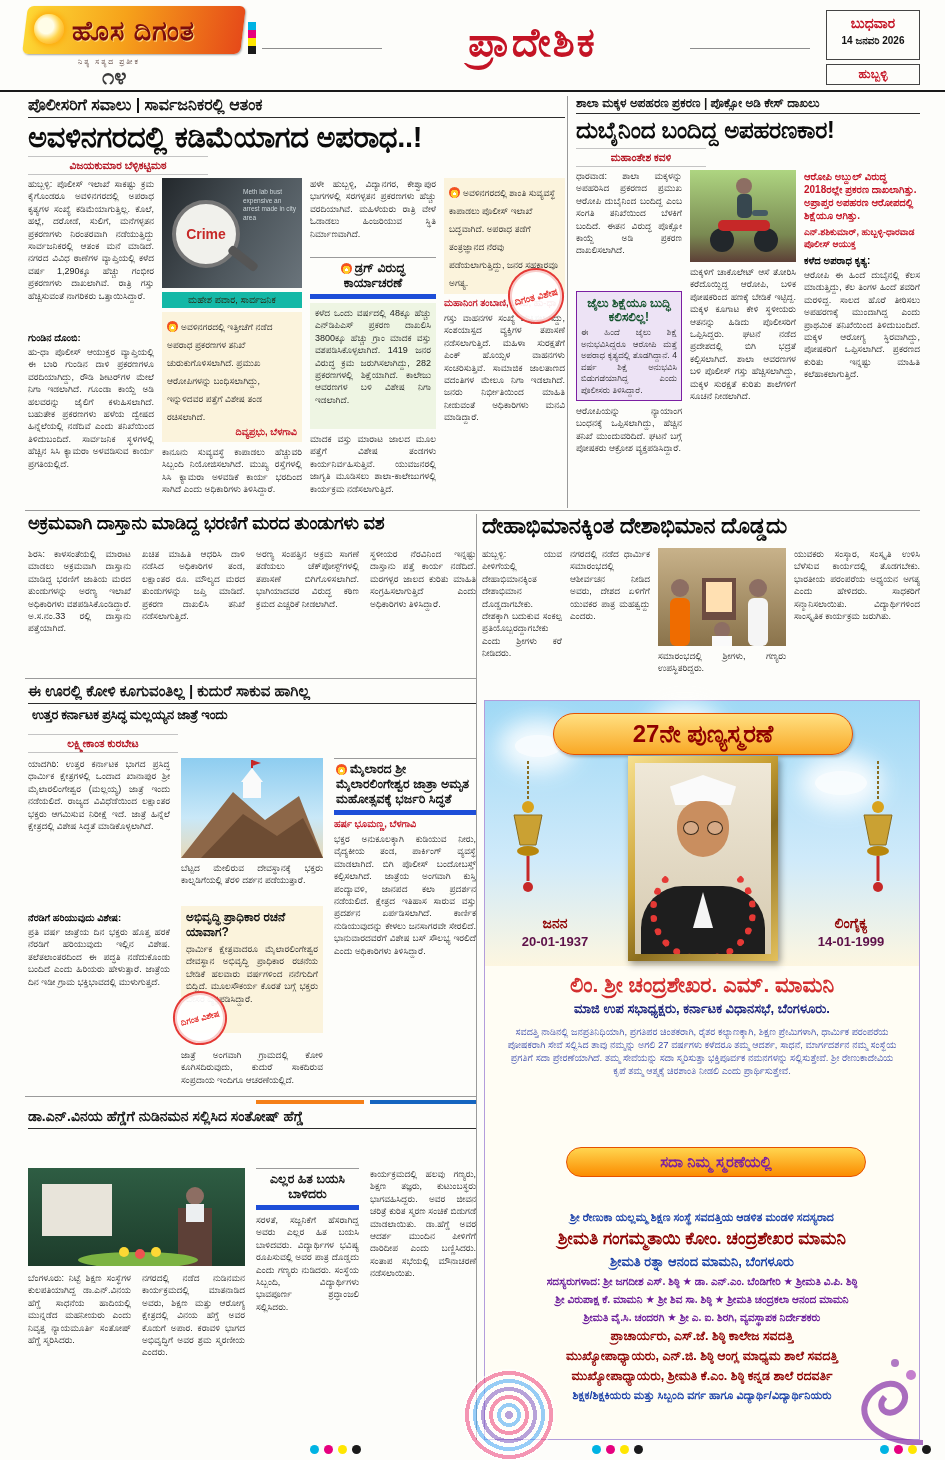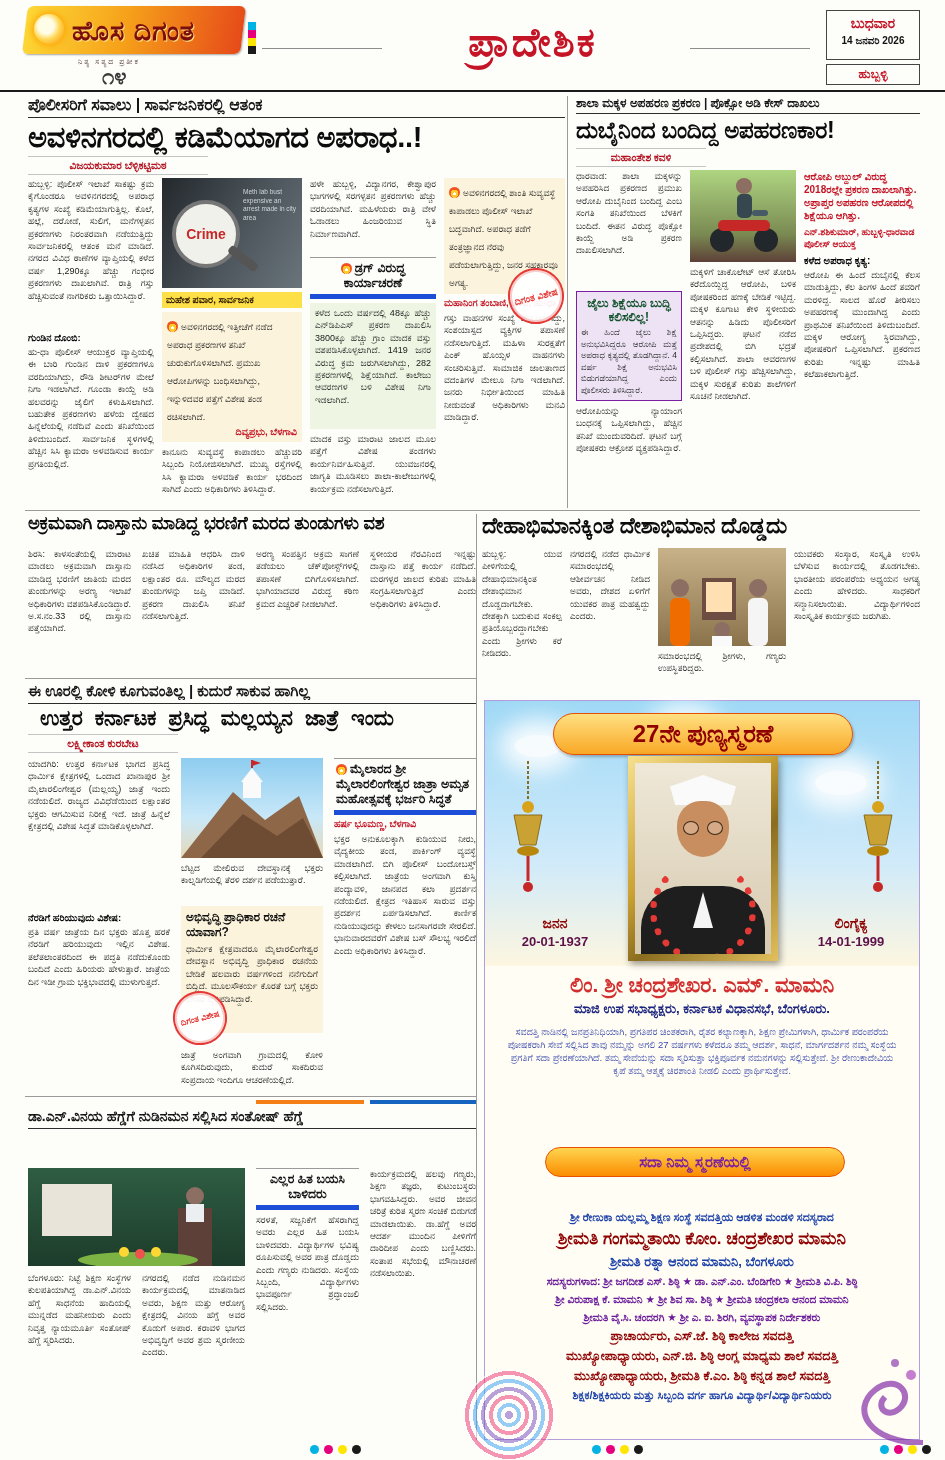--- a/index.html
+++ b/index.html
@@ -23,21 +23,21 @@
   .regmark{width:8px;height:8px;}
   
   .kick{font-weight:bold;color:#151515;border-bottom:1.5px solid #2c2c2c;padding-bottom:3px;}
   .hl{font-weight:bold;color:#0c0c0c;letter-spacing:-.3px;line-height:1.1;}
   .byline{color:#b3121f;font-weight:bold;font-size:10.5px;border-top:1px solid #c4c4c4;border-bottom:1px solid #c4c4c4;padding:2px 0;}
   .bt{font-size:9px;line-height:12.4px;text-align:justify;color:#1b1b1b;overflow:hidden;}
   .lead{font-weight:bold;font-size:9.5px;color:#000;}
   .rn{color:#c41425;font-weight:bold;font-size:9.5px;line-height:12px;}
   .cream{background:#fbf3dc;padding:4px 5px;}
   .pale{background:#eef5e3;padding:4px 5px;}
-  .ohl{background:#fde047;color:#2b1600;font-weight:bold;font-size:9.5px;padding:2px 4px;}
+  .ohl{background:#14b8a6;color:#2b1600;font-weight:normal;font-size:9.5px;padding:2px 4px;text-align:center;}
   .subhead{font-weight:bold;font-size:12.5px;line-height:15px;color:#111;text-align:center;}
   .rules{border-top:1px solid #9a9a9a;border-bottom:5px solid #1d4ed8;padding:3px 2px;}
   .flame{display:inline-block;width:11px;height:11px;border-radius:50%;vertical-align:-2px;margin-right:3px;
          background:radial-gradient(circle at 50% 62%,#fff 0 17%,#ffca28 18% 45%,#f4511e 46% 75%,#b71c1c 76% 100%);}
   .stamp{border-radius:50%;border:2px solid #e53935;color:#e53935;font-weight:bold;font-size:9.5px;line-height:11px;
          display:flex;align-items:center;justify-content:center;text-align:center;transform:rotate(-14deg);
          background:rgba(255,255,255,.93);box-shadow:inset 0 0 0 2px rgba(229,57,53,.25);}
   .purplebox{border:1.5px solid #7b1fa2;background:#ede3f5;padding:4px;}
   .purplebox .t{color:#14532d;font-weight:bold;font-size:12px;text-align:center;line-height:14px;}
   .purplebox .b{font-size:8.5px;line-height:11.5px;color:#2d2d2d;text-align:justify;margin-top:3px;}
@@ -244,21 +244,21 @@
           <circle cx="64" cy="82" r="8" fill="#8d6e63"></circle>
             <rect x="54" y="88" width="20" height="10" fill="#fafafa"></rect>
         </svg>
       </div>
       <div class="bt" style="height:42px;margin-top:4px;">ಸಮಾರಂಭದಲ್ಲಿ ಶ್ರೀಗಳು, ಗಣ್ಯರು ಉಪಸ್ಥಿತರಿದ್ದರು.</div>
     </div>
   </div>
 
   <div class="abs" style="left:28px;top:682px;width:448px;height:412px;">
     <div class="kick" style="font-size:15px;">ಈ ಊರಲ್ಲಿ ಕೋಳಿ ಕೂಗುವಂತಿಲ್ಲ | ಕುದುರೆ ಸಾಕುವ ಹಾಗಿಲ್ಲ</div>
-    <div class="hl abs" style="left:12px;top:26px;font-size:21px;font-family:Liberation Mono, monospace;">ಉತ್ತರ ಕರ್ನಾಟಕ ಪ್ರಸಿದ್ಧ ಮಲ್ಲಯ್ಯನ ಜಾತ್ರೆ ಇಂದು</div>
+    <div class="hl abs" style="left:4px;top:26px;font-size:13px;">ಉತ್ತರ ಕರ್ನಾಟಕ ಪ್ರಸಿದ್ಧ ಮಲ್ಲಯ್ಯನ ಜಾತ್ರೆ ಇಂದು</div>
     <div class="byline abs" style="left:0;top:52px;width:150px;text-align:center;">ಲಕ್ಷ್ಮೀಕಾಂತ ಕುರಬೇಟ</div>
 
     <div class="abs" style="left:0;top:76px;width:142px;height:336px;">
       <div class="bt" style="height:152px;">ಯಾದಗಿರಿ: ಉತ್ತರ ಕರ್ನಾಟಕ ಭಾಗದ ಪ್ರಸಿದ್ಧ ಧಾರ್ಮಿಕ ಕ್ಷೇತ್ರಗಳಲ್ಲಿ ಒಂದಾದ ಖಾನಾಪುರ ಶ್ರೀ ಮೈಲಾರಲಿಂಗೇಶ್ವರ (ಮಲ್ಲಯ್ಯ) ಜಾತ್ರೆ ಇಂದು ನಡೆಯಲಿದೆ. ರಾಜ್ಯದ ವಿವಿಧೆಡೆಯಿಂದ ಲಕ್ಷಾಂತರ ಭಕ್ತರು ಆಗಮಿಸುವ ನಿರೀಕ್ಷೆ ಇದೆ. ಜಾತ್ರೆ ಹಿನ್ನೆಲೆ ಕ್ಷೇತ್ರದಲ್ಲಿ ವಿಶೇಷ ಸಿದ್ಧತೆ ಮಾಡಿಕೊಳ್ಳಲಾಗಿದೆ.</div>
       <div class="lead" style="margin-top:2px;">ನೆರಡಿಗೆ ಹರಿಯುವುದು ವಿಶೇಷ:</div>
       <div class="bt" style="height:160px;margin-top:2px;">ಪ್ರತಿ ವರ್ಷ ಜಾತ್ರೆಯ ದಿನ ಭಕ್ತರು ಹೊತ್ತ ಹರಕೆ ನೆರಡಿಗೆ ಹರಿಯುವುದು ಇಲ್ಲಿನ ವಿಶೇಷ. ತಲೆತಲಾಂತರದಿಂದ ಈ ಪದ್ಧತಿ ನಡೆದುಕೊಂಡು ಬಂದಿದೆ ಎಂದು ಹಿರಿಯರು ಹೇಳುತ್ತಾರೆ. ಜಾತ್ರೆಯ ದಿನ ಇಡೀ ಗ್ರಾಮ ಭಕ್ತಿಭಾವದಲ್ಲಿ ಮುಳುಗುತ್ತದೆ.</div>
     </div>
 
     <div class="abs" style="left:153px;top:76px;width:142px;height:336px;">
       <div class="ph temple-photo" style="height:100px;">
@@ -363,31 +363,31 @@
       <div class="lab">ಜನನ</div>
       <div class="val">20-01-1937</div>
     </div>
     <div class="abs ad-date" style="left:304px;top:214px;width:124px;text-align:center;">
       <div class="lab">ಲಿಂಗೈಕ್ಯ</div>
       <div class="val">14-01-1999</div>
     </div>
     <div class="abs ad-name" style="left:0;top:272px;width:434px;">ಲಿಂ. ಶ್ರೀ ಚಂದ್ರಶೇಖರ. ಎಮ್. ಮಾಮನಿ</div>
     <div class="abs ad-role" style="left:0;top:300px;width:434px;">ಮಾಜಿ ಉಪ ಸಭಾಧ್ಯಕ್ಷರು, ಕರ್ನಾಟಕ ವಿಧಾನಸಭೆ, ಬೆಂಗಳೂರು.</div>
     <div class="abs ad-trib" style="left:22px;top:324px;width:390px;height:116px;overflow:hidden;">ಸವದತ್ತಿ ನಾಡಿನಲ್ಲಿ ಜನಪ್ರತಿನಿಧಿಯಾಗಿ, ಪ್ರಗತಿಪರ ಚಿಂತಕರಾಗಿ, ರೈತರ ಕಲ್ಯಾಣಕ್ಕಾಗಿ, ಶಿಕ್ಷಣ ಪ್ರೇಮಿಗಳಾಗಿ, ಧಾರ್ಮಿಕ ಪರಂಪರೆಯ ಪೋಷಕರಾಗಿ ಸೇವೆ ಸಲ್ಲಿಸಿದ ತಾವು ನಮ್ಮನ್ನು ಅಗಲಿ 27 ವರ್ಷಗಳು ಕಳೆದರೂ ತಮ್ಮ ಆದರ್ಶ, ಸಾಧನೆ, ಮಾರ್ಗದರ್ಶನ ನಮ್ಮ ಸಂಸ್ಥೆಯ ಪ್ರಗತಿಗೆ ಸದಾ ಪ್ರೇರಣೆಯಾಗಿದೆ. ತಮ್ಮ ಸೇವೆಯನ್ನು ಸದಾ ಸ್ಮರಿಸುತ್ತಾ ಭಕ್ತಿಪೂರ್ವಕ ನಮನಗಳನ್ನು ಸಲ್ಲಿಸುತ್ತೇವೆ. ಶ್ರೀ ರೇಣುಕಾದೇವಿಯ ಕೃಪೆ ತಮ್ಮ ಆತ್ಮಕ್ಕೆ ಚಿರಶಾಂತಿ ನೀಡಲಿ ಎಂದು ಪ್ರಾರ್ಥಿಸುತ್ತೇವೆ.</div>
-    <div class="abs ad-ribbon2" style="left:60px;top:446px;width:300px;height:30px;">ಸದಾ ನಿಮ್ಮ ಸ್ಮರಣೆಯಲ್ಲಿ</div>
+    <div class="abs ad-ribbon2" style="left:81px;top:446px;width:300px;height:30px;">ಸದಾ ನಿಮ್ಮ ಸ್ಮರಣೆಯಲ್ಲಿ</div>
     <div class="abs ad-lines" style="left:12px;top:510px;width:410px;">
       <div class="l-blue">ಶ್ರೀ ರೇಣುಕಾ ಯಲ್ಲಮ್ಮ ಶಿಕ್ಷಣ ಸಂಸ್ಥೆ ಸವದತ್ತಿಯ ಆಡಳಿತ ಮಂಡಳಿ ಸದಸ್ಯರಾದ</div>
       <div class="l-big">ಶ್ರೀಮತಿ ಗಂಗಮ್ಮತಾಯಿ ಕೋಂ. ಚಂದ್ರಶೇಖರ ಮಾಮನಿ</div>
       <div class="l-blue2">ಶ್ರೀಮತಿ ರತ್ನಾ ಆನಂದ ಮಾಮನಿ, ಬೆಂಗಳೂರು</div>
       <div class="l-pur">ಸದಸ್ಯರುಗಳಾದ: ಶ್ರೀ ಜಗದೀಶ ಎಸ್. ಶಿಠ್ಠಿ ★ ಡಾ. ಎನ್.ಎಂ. ಬೆಂಡಿಗೇರಿ ★ ಶ್ರೀಮತಿ ವಿ.ಪಿ. ಶಿಠ್ಠಿ</div>
       <div class="l-pur">ಶ್ರೀ ವಿರುಪಾಕ್ಷ ಕೆ. ಮಾಮನಿ ★ ಶ್ರೀ ಶಿವ ಸಾ. ಶಿಠ್ಠಿ ★ ಶ್ರೀಮತಿ ಚಂದ್ರಕಲಾ ಆನಂದ ಮಾಮನಿ</div>
       <div class="l-pur">ಶ್ರೀಮತಿ ವೈ.ಸಿ. ಚಂದರಗಿ ★ ಶ್ರೀ ಎ. ಐ. ಶಿರಗಿ, ವ್ಯವಸ್ಥಾಪಕ ನಿರ್ದೇಶಕರು</div>
       <div class="l-mar">ಪ್ರಾಚಾರ್ಯರು, ಎಸ್.ಜೆ. ಶಿಠ್ಠಿ ಕಾಲೇಜ ಸವದತ್ತಿ</div>
       <div class="l-mar">ಮುಖ್ಯೋಪಾಧ್ಯಾಯರು, ಎನ್.ಜಿ. ಶಿಠ್ಠಿ ಆಂಗ್ಲ ಮಾಧ್ಯಮ ಶಾಲೆ ಸವದತ್ತಿ</div>
-      <div class="l-mar">ಮುಖ್ಯೋಪಾಧ್ಯಾಯರು, ಶ್ರೀಮತಿ ಕೆ.ಎಂ. ಶಿಠ್ಠಿ ಕನ್ನಡ ಶಾಲೆ ಸವದತ್ತಿ</div>
+      <div class="l-mar">ಮುಖ್ಯೋಪಾಧ್ಯಾಯರು, ಶ್ರೀಮತಿ ಕೆ.ಎಂ. ಶಿಠ್ಠಿ ಕನ್ನಡ ಶಾಲೆ ರದವರ್ತಿ</div>
       <div class="l-blue">ಶಿಕ್ಷಕ/ಶಿಕ್ಷಕಿಯರು ಮತ್ತು ಸಿಬ್ಬಂದಿ ವರ್ಗ ಹಾಗೂ ವಿದ್ಯಾರ್ಥಿ/ವಿದ್ಯಾರ್ಥಿನಿಯರು</div>
     </div>
     <div class="abs mandala" style="left:-22px;bottom:-22px;width:92px;height:92px;"></div>
     <svg class="abs" style="right:-6px;bottom:-6px;" width="110" height="110" viewBox="0 0 110 110">
       <path d="M108 108 C55 108 35 75 60 55 C82 38 100 60 84 74 C72 84 60 72 70 62" stroke="#7b1fa2" fill="none" stroke-width="6" opacity=".65"></path>
       <circle cx="96" cy="40" r="5" fill="#ab47bc" opacity=".7"></circle>
         <circle cx="80" cy="28" r="4" fill="#7b1fa2" opacity=".6"></circle>
     </svg>
   </div>
 

